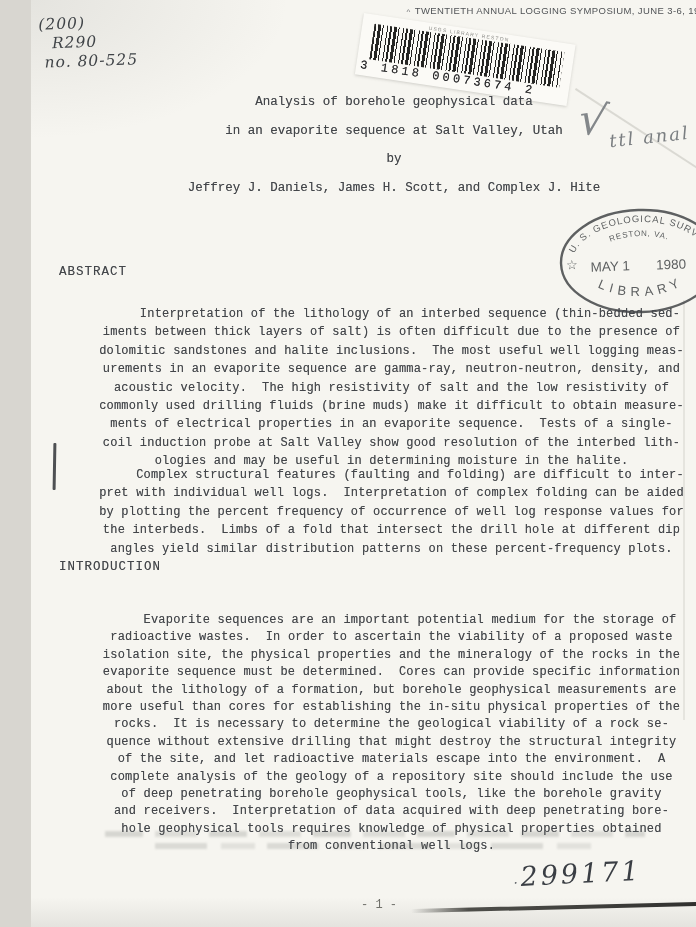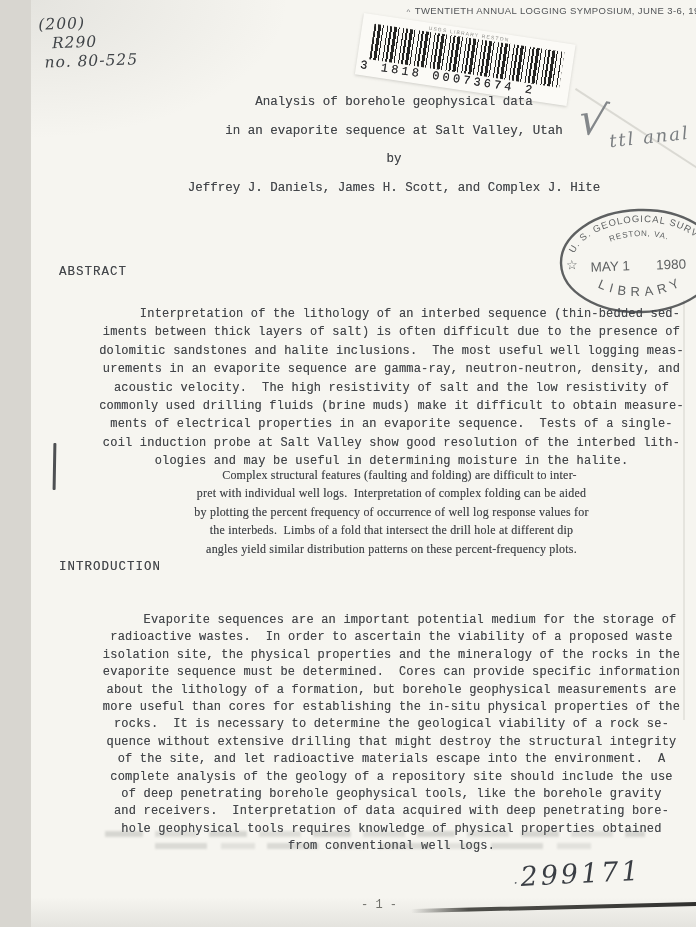--- a/index.html
+++ b/index.html
@@ -167,21 +167,21 @@
   <div class="heading" style="top:265px;">ABSTRACT</div>
   <div class="para typew abs-p" style="top:305px;">     Interpretation of the lithology of an interbed sequence (thin-bedded sed-
 iments between thick layers of salt) is often difficult due to the presence of
 dolomitic sandstones and halite inclusions.  The most useful well logging meas-
 urements in an evaporite sequence are gamma-ray, neutron-neutron, density, and
 acoustic velocity.  The high resistivity of salt and the low resistivity of
 commonly used drilling fluids (brine muds) make it difficult to obtain measure-
 ments of electrical properties in an evaporite sequence.  Tests of a single-
 coil induction probe at Salt Valley show good resolution of the interbed lith-
 ologies and may be useful in determining moisture in the halite.</div>
-  <div class="para typew abs-p" style="top:466px;font-family:Liberation Serif, serif;">     Complex structural features (faulting and folding) are difficult to inter-
+  <div class="para typew abs-p" style="top:466px;">     Complex structural features (faulting and folding) are difficult to inter-
 pret with individual well logs.  Interpretation of complex folding can be aided
 by plotting the percent frequency of occurrence of well log response values for
 the interbeds.  Limbs of a fold that intersect the drill hole at different dip
 angles yield similar distribution patterns on these percent-frequency plots.</div>
 
   <div class="heading" style="top:560px;">INTRODUCTION</div>
   <div class="para typew intro-p" style="top:612px;">     Evaporite sequences are an important potential medium for the storage of
 radioactive wastes.  In order to ascertain the viability of a proposed waste
 isolation site, the physical properties and the mineralogy of the rocks in the
 evaporite sequence must be determined.  Cores can provide specific information

